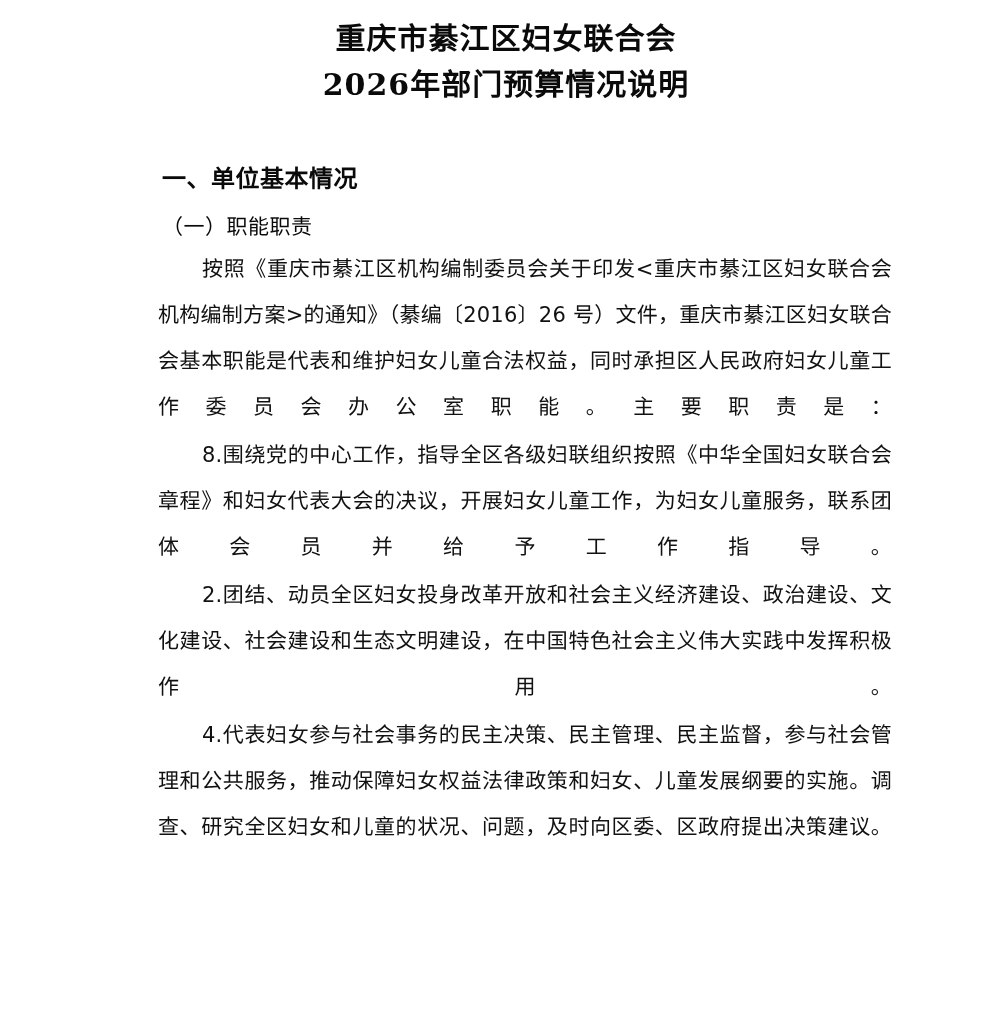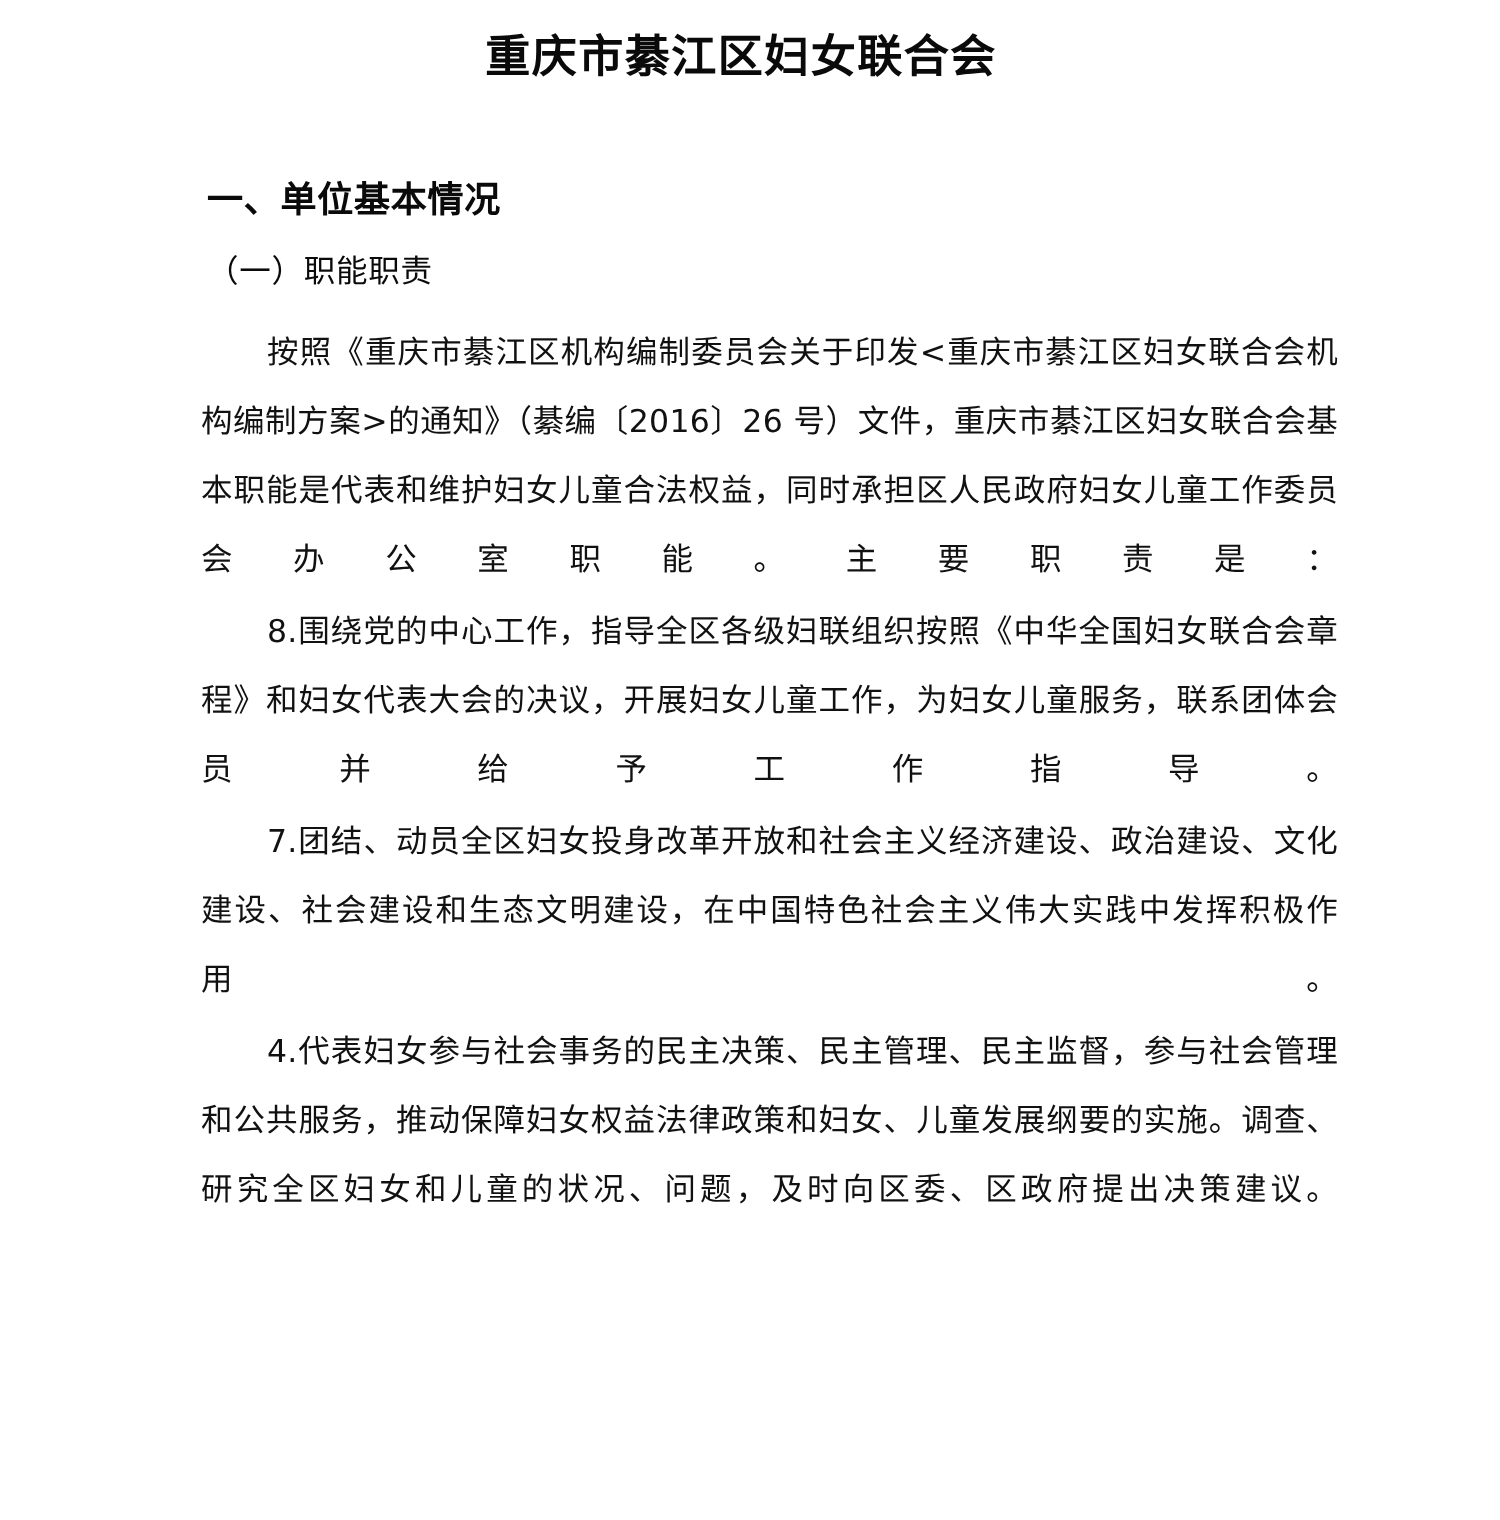--- a/index.html
+++ b/index.html
@@ -12,21 +12,21 @@
     width: 1000px;
     height: 1013px;
     overflow: hidden;
     font-family: "DejaVu Serif", "Liberation Serif", serif;
     color: #111111;
   }
   .page {
     width: 1000px;
     height: 1013px;
     box-sizing: border-box;
-    padding: 16px 108px 0 96px;
+    padding: 16px 108px 0 120px;
     position: relative;
   }
   .doc-title {
     text-align: center;
     font-family: "DejaVu Serif", "Liberation Serif", serif;
     font-weight: 700;
     font-size: 30px;
     line-height: 46px;
     letter-spacing: 1px;
     color: #0a0a0a;
@@ -48,21 +48,21 @@
     margin: 0 0 14px 0;
     letter-spacing: 0.5px;
   }
   .sub-heading {
     font-family: "DejaVu Sans", "Liberation Sans", sans-serif;
     font-weight: 400;
     font-size: 21px;
     line-height: 34px;
     color: #0a0a0a;
     text-indent: 42px;
-    margin: 0 0 14px 0;
+    margin: 0 0 2px 0;
     letter-spacing: 0.5px;
   }
   .body-para {
     font-family: "DejaVu Sans", "Liberation Sans", sans-serif;
     font-size: 21px;
     line-height: 46px;
     color: #111111;
     text-indent: 44px;
     margin: 0 0 2px 0;
     text-align: justify;
@@ -74,26 +74,27 @@
     margin-left: 38px;
   }
 </style>
 </head>
 <body>
 
 <div class="page">
 
   <h1 class="doc-title">
     <span class="line">重庆市綦江区妇女联合会</span>
+    <span class="line">2026年部门预算情况说明</span>
   </h1>
 
   <div class="title-gap"></div>
 
   <h2 class="section-heading">一、单位基本情况</h2>
 
   <h3 class="sub-heading">（一）职能职责</h3>
 
   <p class="body-para justify-spread">按照《重庆市綦江区机构编制委员会关于印发&lt;重庆市綦江区妇女联合会机构编制方案&gt;的通知》（綦编〔2016〕26 号）文件，重庆市綦江区妇女联合会基本职能是代表和维护妇女儿童合法权益，同时承担区人民政府妇女儿童工作委员会办公室职能。主要职责是：</p>
   <p class="body-para justify-spread">8.围绕党的中心工作，指导全区各级妇联组织按照《中华全国妇女联合会章程》和妇女代表大会的决议，开展妇女儿童工作，为妇女儿童服务，联系团体会员并给予工作指导。</p>
-  <p class="body-para justify-spread">7.团结、动员全区妇女投身改革开放和社会主义经济建设、政治建设、文化建设、社会建设和生态文明建设，在中国特色社会主义伟大实践中发挥积极作用。</p>
+  <p class="body-para justify-spread">2.团结、动员全区妇女投身改革开放和社会主义经济建设、政治建设、文化建设、社会建设和生态文明建设，在中国特色社会主义伟大实践中发挥积极作用。</p>
   <p class="body-para justify-spread">4.代表妇女参与社会事务的民主决策、民主管理、民主监督，参与社会管理和公共服务，推动保障妇女权益法律政策和妇女、儿童发展纲要的实施。调查、研究全区妇女和儿童的状况、问题，及时向区委、区政府提出决策建议。</p>
 
 </div>
 
 </body></html>

